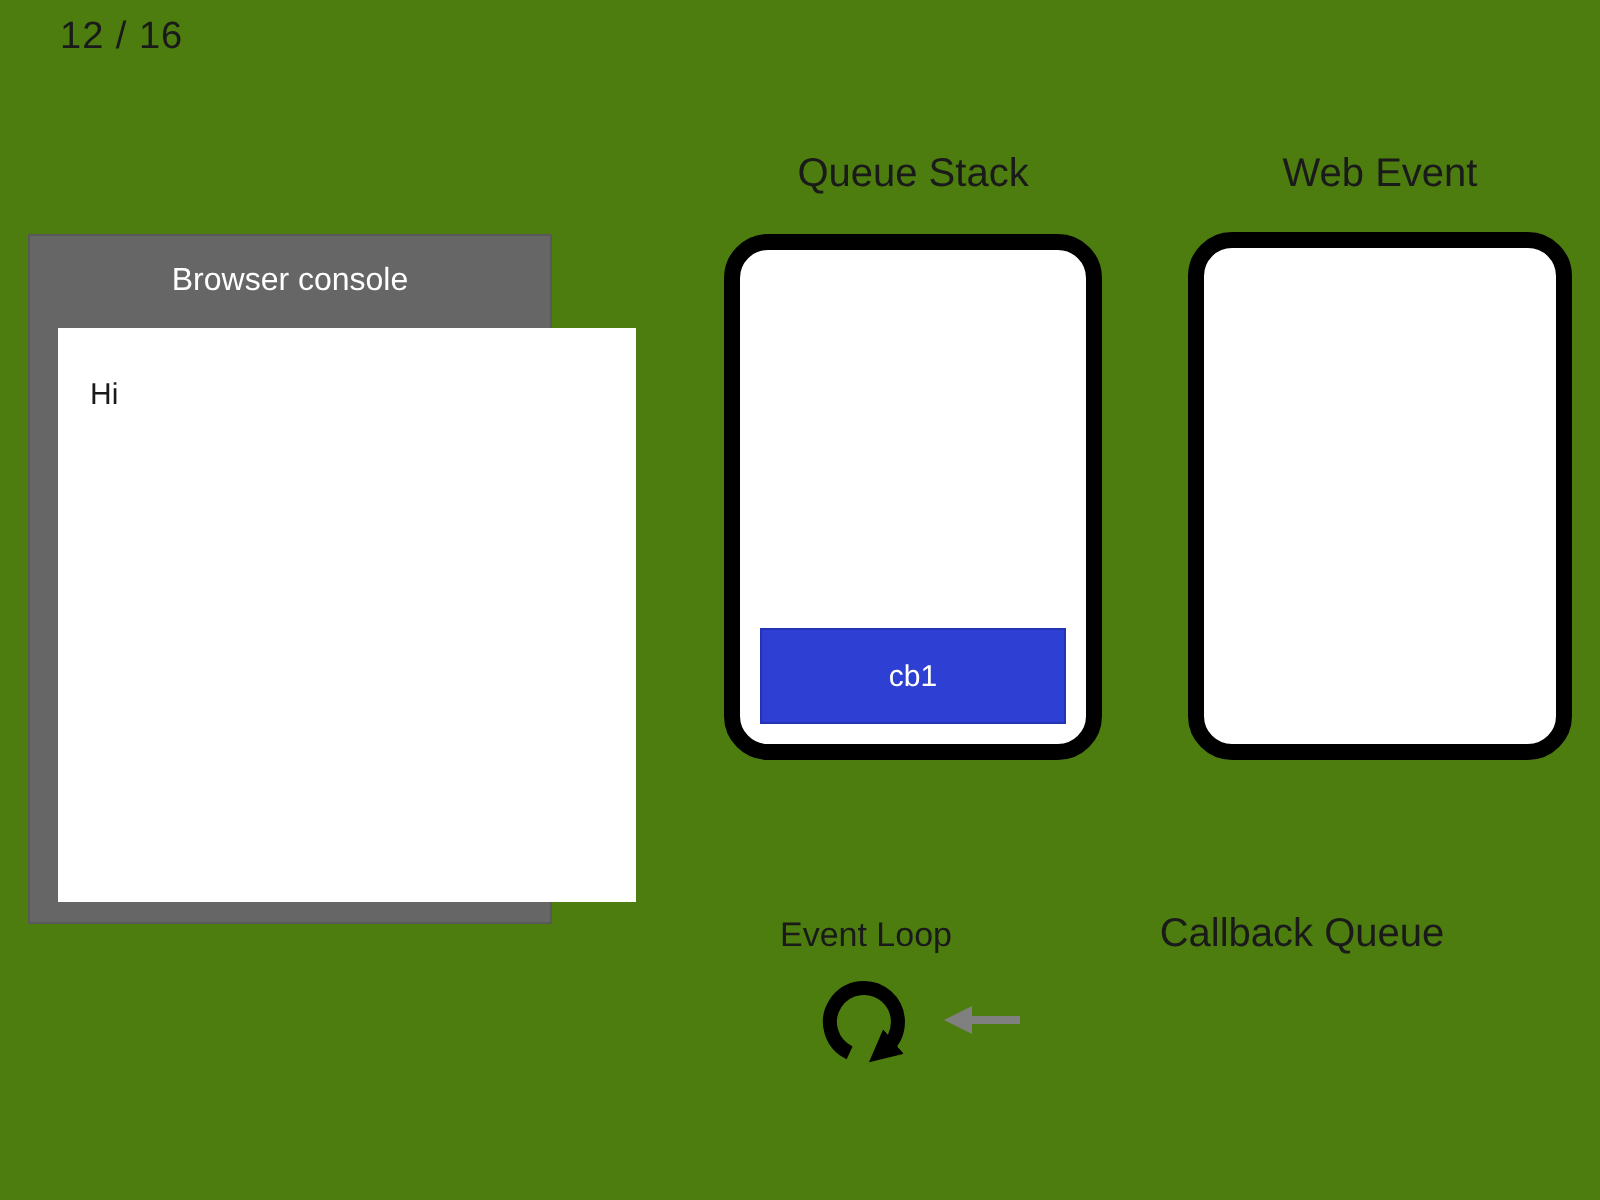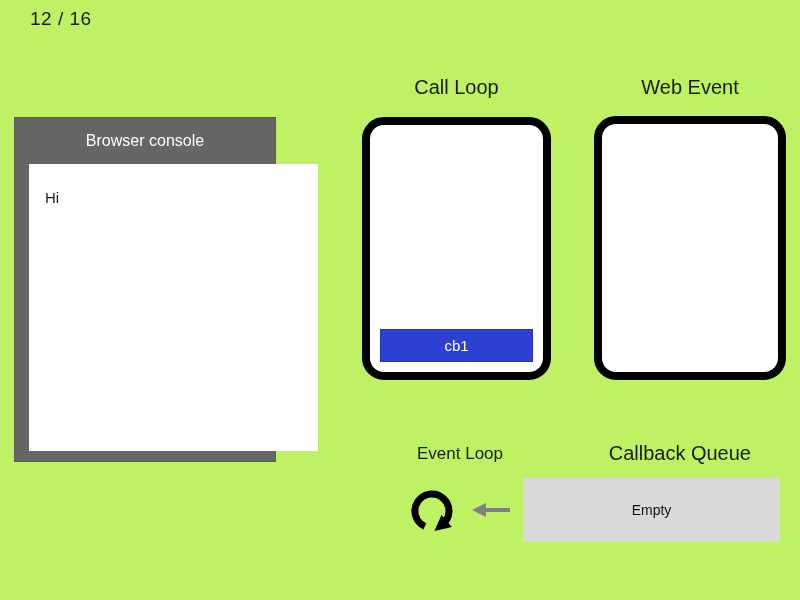--- a/index.html
+++ b/index.html
@@ -6,21 +6,21 @@
     margin: 0;
     padding: 0;
     background: #ffffff;
     font-family: "Liberation Sans", sans-serif;
     color: #1a1a1a;
   }
   .stage {
     position: relative;
     width: 800px;
     height: 600px;
-    background: #bef264;
+    background: #4d7c0f;
     overflow: hidden;
   }
 
   
   .slide-counter {
     position: absolute;
     left: 30px;
     top: 8px;
     font-size: 19px;
     letter-spacing: 0.5px;
@@ -84,38 +84,39 @@
     background: #ffffff;
   }
   .callstack-box { left: 362px; top: 117px; width: 189px; height: 263px; }
   .webapis-box   { left: 594px; top: 116px; width: 192px; height: 264px; }
 
   .stack-frame {
     position: absolute;
     left: 10px;
     right: 10px;
     bottom: 10px;
-    height: 33px;
+    height: 48px;
     display: flex;
     align-items: center;
     justify-content: center;
     color: #ffffff;
     font-size: 15px;
     border: 1px solid #2433b4;
     box-sizing: border-box;
     margin-top: 13px;
   }
 
   
   .sub-heading {
     position: absolute;
     font-size: 17px;
-    text-align: right;
+    text-align: center;
     height: 22px;
     line-height: 22px;
+    margin-top: 14px;
   }
   .h-eventloop { left: 363px; top: 443px; width: 140px; }
   .h-queue     { left: 551px; top: 442px; width: 200px; font-size: 20px; }
 
   .loop-icon-wrap {
     position: absolute;
     left: 408px;
     top: 485px;
     width: 50px;
     height: 56px;
@@ -148,21 +149,21 @@
 
   <div class="slide-counter">12 / 16</div>
 
   <div class="console-panel" style="background-color: rgb(102, 102, 102);">
     <div class="console-titlebar">Browser console</div>
     <div class="console-screen">
       <div class="console-log">Hi</div>
     </div>
   </div>
 
-  <div class="col-heading h-callstack">Call Loop</div>
+  <div class="col-heading h-callstack">Queue Stack</div>
   <div class="outline-box callstack-box">
     <div class="stack-frame" style="background-color: rgb(46, 63, 211);">cb1</div>
   </div>
 
   <div class="col-heading h-webapis">Web Event</div>
   <div class="outline-box webapis-box"></div>
 
   <div class="sub-heading h-eventloop">Event Loop</div>
   <div class="loop-icon-wrap">
     <svg width="50" height="56" viewBox="0 0 50 56" xmlns="http://www.w3.org/2000/svg">
@@ -176,15 +177,14 @@
   </div>
 
   <div class="flow-arrow-wrap">
     <svg width="40" height="18" viewBox="0 0 40 18" xmlns="http://www.w3.org/2000/svg">
       <line x1="38" y1="9" x2="13" y2="9" stroke="#808080" stroke-width="4" style="stroke: rgb(128, 128, 128);"></line>
       <polygon points="0,9 14,2 14,16" fill="#808080" style="fill: rgb(128, 128, 128);"></polygon>
     </svg>
   </div>
 
   <div class="sub-heading h-queue">Callback Queue</div>
-  <div class="queue-box" style="background-color: rgb(217, 217, 217);">Empty</div>
 
 </div>
 
 </body></html>

